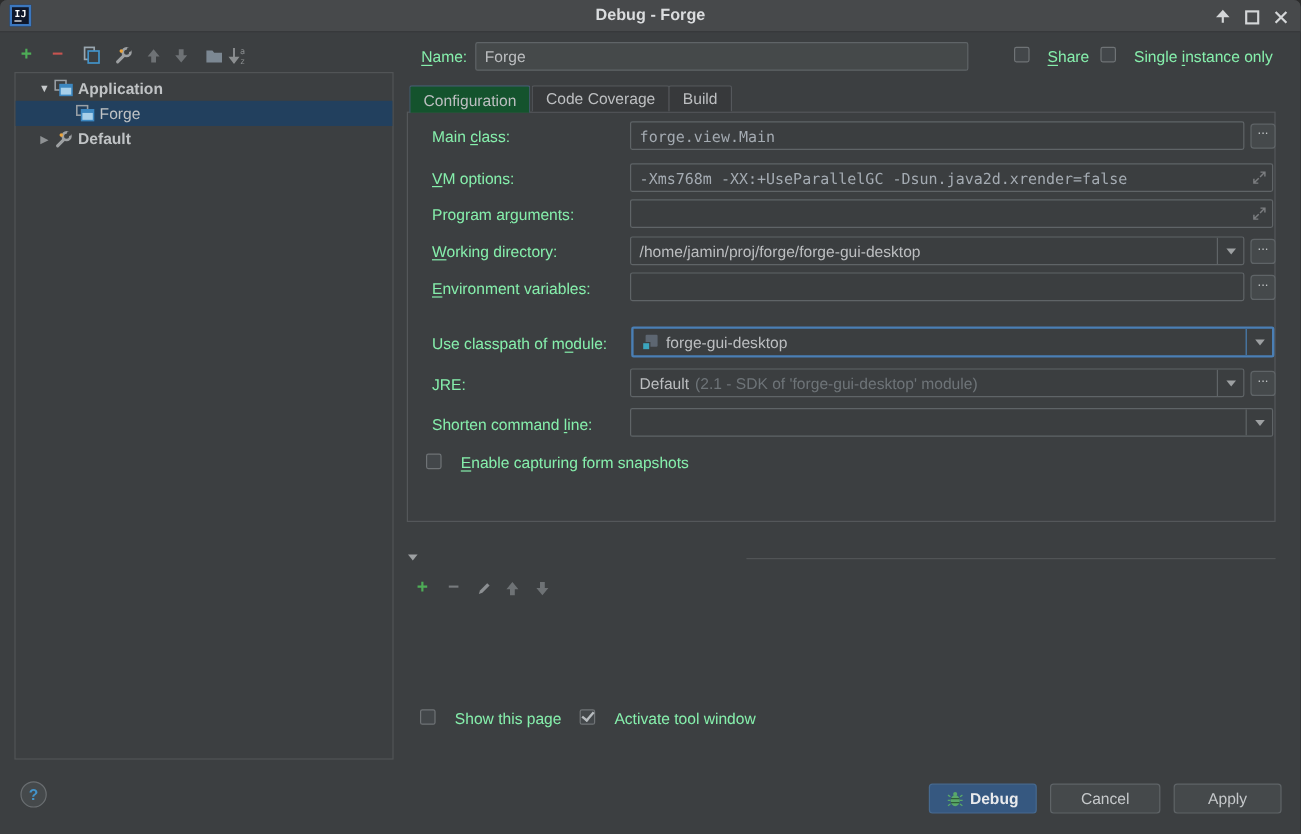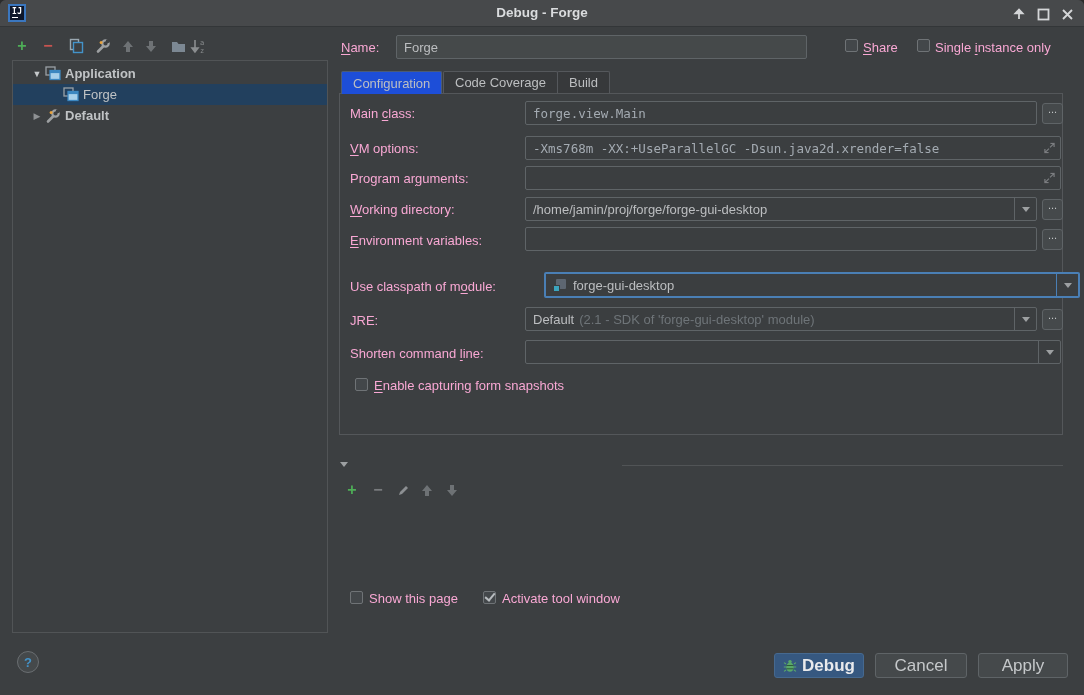--- a/index.html
+++ b/index.html
@@ -10,21 +10,21 @@
   .titlebar{position:absolute;left:0;top:0;width:100%;height:27px;background:#47494b;
     border-bottom:1px solid #333638;box-sizing:border-box;}
   .title{position:absolute;left:0;right:0;top:0;height:27px;line-height:26px;text-align:center;
     font-weight:bold;font-size:13.5px;color:#dadcde;}
   .ij{position:absolute;left:8px;top:4px;width:18px;height:18px;background:#0f172a;
     border:2px solid #3b77bf;box-sizing:border-box;}
   .ij-text{position:absolute;left:2px;top:1px;font:bold 8px "DejaVu Sans Mono",monospace;color:#fff;letter-spacing:0.5px;}
   .ij-underscore{position:absolute;left:2px;bottom:2px;width:6px;height:1.5px;background:#fff;}
   .winbtn{position:absolute;top:5px;width:18px;height:18px;display:flex;align-items:center;justify-content:center;cursor:pointer;}
   
-  .lbl{position:absolute;line-height:16px;color:#f9a8d4;white-space:nowrap;}
+  .lbl{position:absolute;line-height:16px;color:#86efac;white-space:nowrap;margin-left:10px;}
   .field{position:absolute;height:24px;background:#3b3e40;border:1px solid #5f6467;border-radius:2px;
     box-sizing:border-box;display:flex;align-items:center;padding:0 7px;color:#bcbec0;white-space:nowrap;overflow:hidden;}
   .field.mono{font-family:"DejaVu Sans Mono",monospace;font-size:12.5px;color:#a4abb2;}
   .field .val{pointer-events:none;}
   .combo-arrow{position:absolute;right:0;top:0;bottom:0;width:21px;border-left:1px solid #5f6467;
     display:flex;align-items:center;justify-content:center;cursor:pointer;}
   .tri-down{width:0;height:0;border-left:4px solid transparent;border-right:4px solid transparent;border-top:5px solid #9da0a2;}
   .browse{position:absolute;width:21px;height:21px;background:#45494b;border:1px solid #5f6467;border-radius:3px;
     color:#c0c3c5;font-size:11px;line-height:11px;letter-spacing:0;display:flex;align-items:flex-start;justify-content:center;
     padding:0;cursor:pointer;box-sizing:border-box;}
@@ -43,29 +43,29 @@
   .tree-row.selected{background:#22405e;}
   .tree-row .tw{display:inline-block;text-align:center;}
   .tree-label{color:#c0c3c5;}
   .tree-label.bold{font-weight:bold;}
   .chev{font-size:9px;color:#c6c9cb;width:12px;display:inline-block;text-align:center;}
   .chev.col{color:#8e9193;}
   
   .tab{position:absolute;top:71px;height:22px;display:flex;align-items:center;padding:0 11px;
     background:#37393b;border:1px solid #55585c;border-bottom:none;border-radius:2px 2px 0 0;
     color:#bdbfc1;cursor:pointer;box-sizing:border-box;z-index:1;}
-  .tab.selected{background:#1d4ed8;border-color:#4b5b76;height:23px;z-index:3;}
+  .tab.selected{background:#14532d;border-color:#4b5b76;height:23px;z-index:3;}
   .tab-panel{position:absolute;left:339px;top:93px;width:724px;height:342px;border:1px solid #54575a;box-sizing:border-box;z-index:0;}
   
   .bl-rule{position:absolute;height:1px;background:#515456;}
   .bl-list{position:absolute;left:339px;top:503px;width:724px;height:74px;border:1px solid #54575a;box-sizing:border-box;}
   .bl-row{position:absolute;left:1px;top:1px;width:720px;height:22px;background:#42464a;display:flex;align-items:center;padding-left:6px;cursor:pointer;color:#c2c5c7;}
   
   .btn{position:absolute;top:653px;height:25px;background:#45494b;border:1px solid #5f6467;border-radius:3px;
-    color:#c5c8ca;font-size:17px;display:flex;align-items:center;justify-content:center;cursor:pointer;box-sizing:border-box;gap:5px;}
+    color:#c5c8ca;font-size:13px;display:flex;align-items:center;justify-content:center;cursor:pointer;box-sizing:border-box;gap:5px;}
   .btn.primary{background:#365880;border-color:#46698f;color:#e9eaec;font-weight:bold;}
   .help{position:absolute;left:17px;top:651px;width:22px;height:22px;border-radius:50%;background:#45494b;
     border:1px solid #6a6e71;box-sizing:border-box;display:flex;align-items:center;justify-content:center;
     color:#4393c9;font-weight:bold;font-size:13px;cursor:pointer;}
   .hint{color:#6e7478;}
   .focus-ring{border:2px solid #4a7fb5 !important;}
   svg{display:block;}
 </style>
 </head>
 <body>
@@ -226,21 +226,21 @@
   </div>
   <button class="browse" style="left:1042px;top:199px">...</button>
 
   <span class="lbl" style="left:350px;top:233px"><u>E</u>nvironment variables:</span>
   <div class="field" style="left:525px;top:227px;width:512px">
     <span class="val"></span>
   </div>
   <button class="browse" style="left:1042px;top:229px">...</button>
 
   <span class="lbl" style="left:350px;top:279px">Use classpath of m<u>o</u>dule:</span>
-  <div class="field focus-ring" style="left:544px;top:272px;width:536px;height:26px;padding-right:35px">
+  <div class="field focus-ring" style="left:526px;top:272px;width:536px;height:26px;padding-right:35px">
     <span style="margin-right:6px">
       <svg width="14" height="14" viewBox="0 0 14 14">
           <rect x="3" y="1" width="10" height="10" rx="1" fill="#5d6671"></rect>
           <rect x="0.5" y="7.5" width="6" height="6" fill="#3ba5be" stroke="#3b3e40" stroke-width="1"></rect>
         </svg>
     </span>
     <span class="val">forge-gui-desktop</span>
     <span class="combo-arrow" style="border-left-color:#4a7fb5">
         <span class="tri-down"></span>
       </span>

